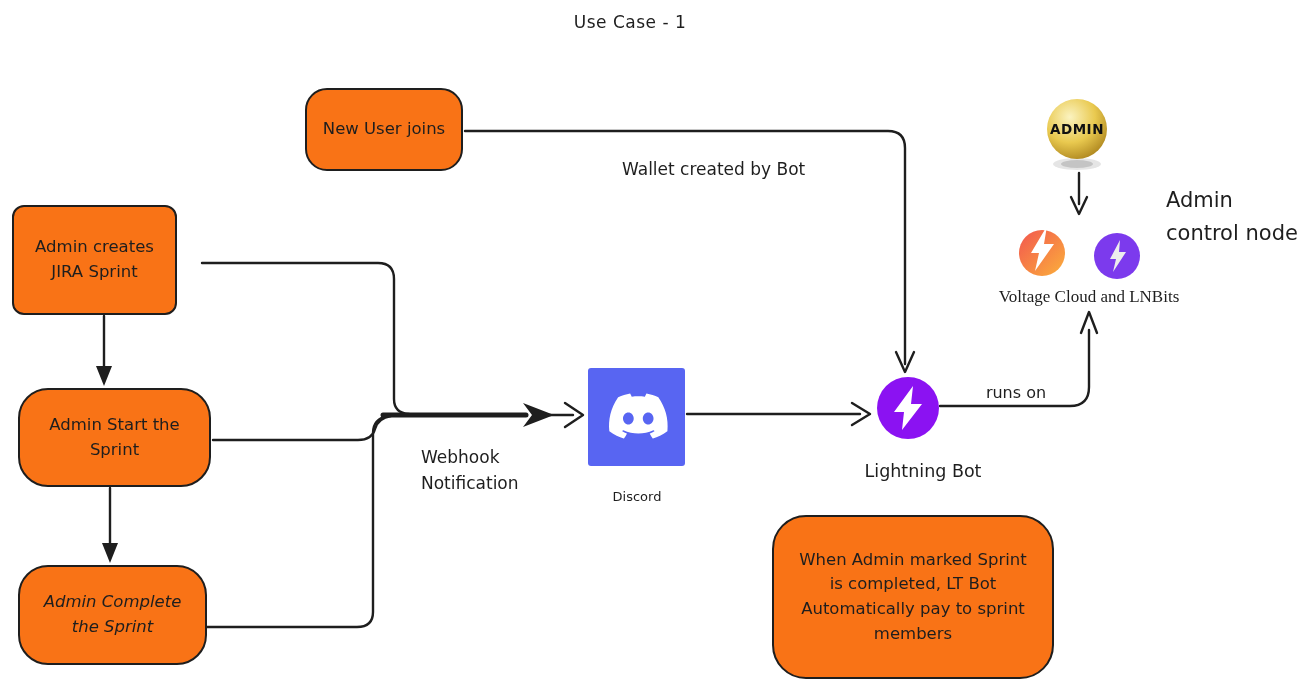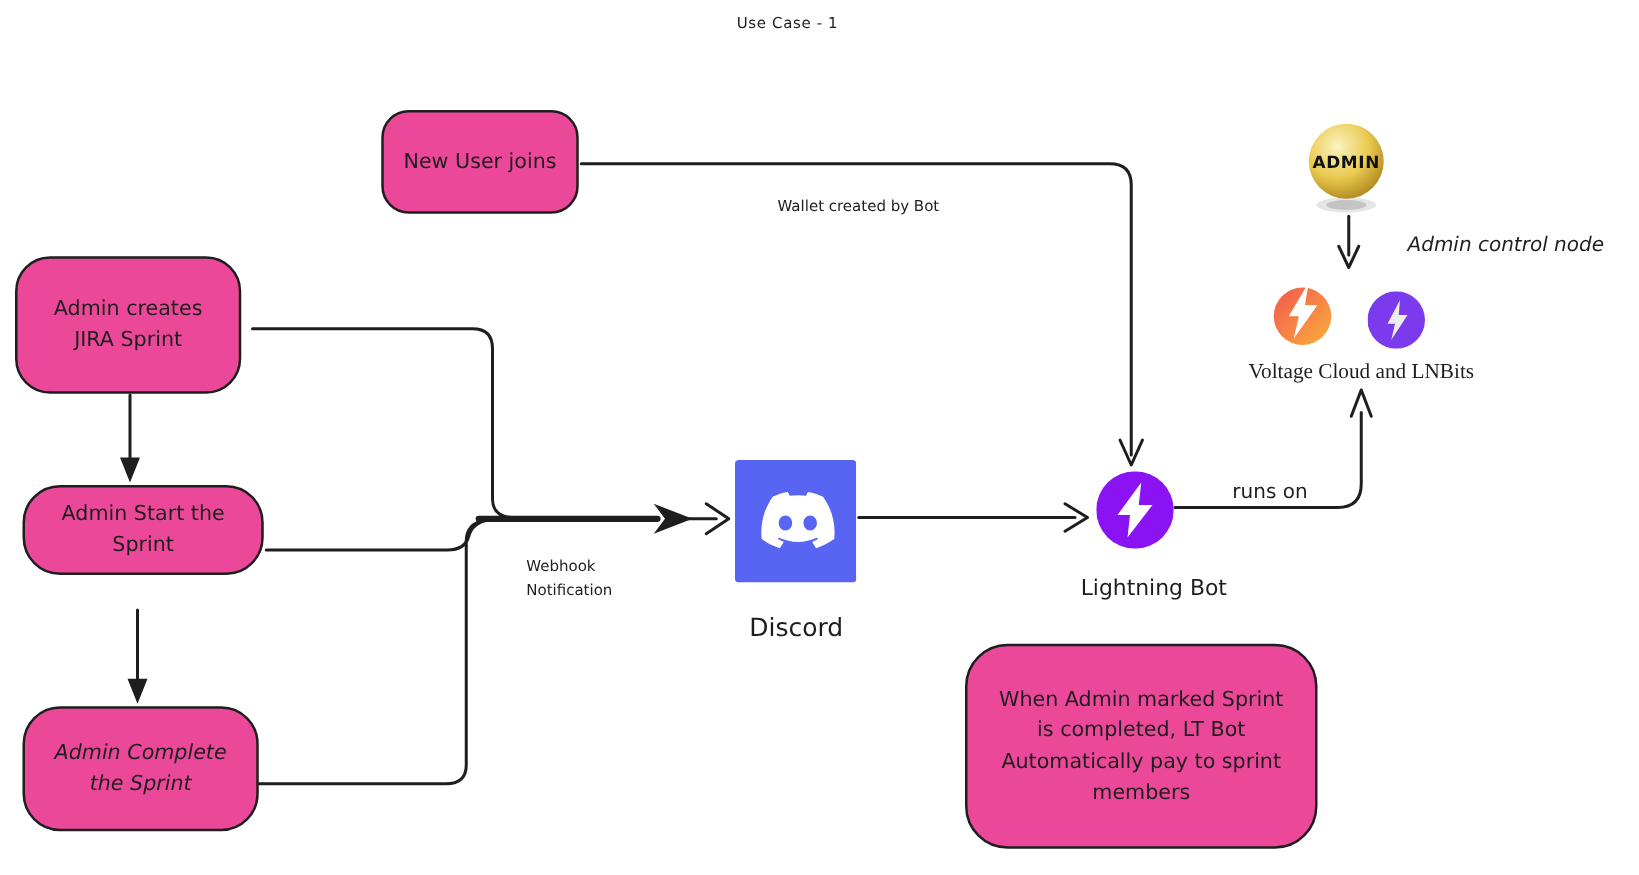--- a/index.html
+++ b/index.html
@@ -8,26 +8,26 @@
     font-family:"DejaVu Sans", sans-serif; color:var(--stroke,#1e1e1e);
     overflow:hidden;
   }
   svg.layer { position:absolute; left:0; top:0; width:1311px; height:700px; }
   .conn { stroke:var(--stroke,#1e1e1e); stroke-width:2.4; fill:none; stroke-linecap:round; stroke-linejoin:round; }
   .conn.thick { stroke-width:5; }
   .head-fill { fill:var(--stroke,#1e1e1e); stroke:none; }
   .head-open { stroke:var(--stroke,#1e1e1e); stroke-width:2.4; fill:none; stroke-linecap:round; stroke-linejoin:round; }
 
   .box {
-    position:absolute; border:2.6px solid var(--stroke,#1e1e1e); background:#ec4899;
+    position:absolute; border:2.6px solid var(--stroke,#1e1e1e); background:#f97316;
     display:flex; align-items:center; justify-content:center;
     text-align:center; white-space:pre-line; box-sizing:border-box;
     font-size:16.5px; line-height:1.5;
   }
-  .lbl { position:absolute; white-space:pre-line; font-size:12px; line-height:1.55; }
+  .lbl { position:absolute; white-space:pre-line; font-size:17px; line-height:1.55; }
   .lbl.center { transform:translateX(-50%); text-align:center; }
   .icon { position:absolute; }
 </style>
 </head>
 <body>
 
 <div class="canvas">
 
   <svg class="layer" viewBox="0 0 1311 700">
 
@@ -60,49 +60,49 @@
     <path class="conn" d="M 110 488 L 110 548"></path>
     <polygon class="head-fill" points="110,563 102,543 118,543"></polygon>
   </svg>
 
   <div class="lbl center" style="left:630px; top:9px; letter-spacing:0.5px;">Use Case - 1</div>
 
   <div class="box" style="left:305px; top:88px; width:158px; height:83px; border-radius:22px;">
     <span>New User joins</span>
   </div>
 
-  <div class="box" style="left:12px; top:205px; width:181px; height:110px; border-radius:28px;">
+  <div class="box" style="left:12px; top:205px; width:165px; height:110px; border-radius:12px;">
     <span>Admin creates
 JIRA Sprint</span>
   </div>
 
-  <div class="box" style="left:18px; top:388px; width:193px; height:72px; border-radius:30px;">
+  <div class="box" style="left:18px; top:388px; width:193px; height:99px; border-radius:30px;">
     <span>Admin Start the
 Sprint</span>
   </div>
 
   <div class="box" style="left:18px; top:565px; width:189px; height:100px; border-radius:30px;font-style:italic;">
     <span>Admin Complete
 the Sprint</span>
   </div>
 
   <div class="box" style="left:772px; top:515px; width:282px; height:164px; border-radius:34px; font-size:16.5px;">
     <span>When Admin marked Sprint
 is completed, LT Bot
 Automatically pay to sprint
 members</span>
   </div>
 
   <div class="lbl" style="left:622px; top:156px;">Wallet created by Bot</div>
   <div class="lbl" style="left:421px; top:444px;">Webhook
 Notification</div>
-  <div class="lbl center" style="left:637px; top:487px; font-size:20px;">Discord</div>
+  <div class="lbl center" style="left:637px; top:487px; font-size:13px;">Discord</div>
   <div class="lbl center" style="left:908px; top:458px; font-size:17.5px;margin-left:15px;">Lightning Bot</div>
   <div class="lbl center" style="left:1016px; top:381px; font-size:16px;">runs on</div>
-  <div class="lbl" style="left:1126px; top:184px; font-size:16px;font-style:italic;">Admin control node</div>
+  <div class="lbl" style="left:1166px; top:184px; font-size:21px;">Admin control node</div>
   <div class="lbl center" style="left:1089px; top:284px; font-size:17px;font-family:Liberation Serif, serif;">Voltage Cloud and LNBits</div>
 
   <svg class="icon" style="left:588px; top:368px;" width="97" height="98" viewBox="0 0 97 98">
     <rect x="0" y="0" width="97" height="98" rx="3" fill="#5865F2"></rect>
     <g transform="translate(17.5,25) scale(0.88)">
       <path d="M60.1045,4.8978 C55.7994,2.9478 51.2691,1.4935 46.6215,0.6719 C46.5367,0.6566 46.4519,0.695 46.4082,0.7717 C45.8355,1.7878 45.2014,3.1133 44.7572,4.1551 C39.7335,3.4128 34.7345,3.4128 29.8137,4.1551 C29.3693,3.0901 28.7123,1.7878 28.1372,0.7717 C28.0935,0.6975 28.0087,0.6591 27.9239,0.6719 C23.2788,1.4911 18.7485,2.9454 14.4409,4.8978 C14.4049,4.9131 14.3741,4.9386 14.3536,4.9711 C5.5659,18.0292 3.1587,30.7662 4.3396,43.3452 C4.3447,43.404 4.3781,43.4603 4.4241,43.496 C10.0158,47.5832 15.4321,50.0642 20.7473,51.7089 C20.8321,51.7344 20.922,51.7038 20.9761,51.634 C22.2335,49.9251 23.3544,48.1225 24.3157,46.2262 C24.3722,46.1152 24.318,45.9834 24.2024,45.9399 C22.4234,45.2686 20.7293,44.4497 19.0995,43.5193 C18.9711,43.4444 18.9608,43.2609 19.0789,43.1731 C19.4218,42.9174 19.7648,42.6514 20.0923,42.3829 C20.1514,42.334 20.2337,42.3237 20.303,42.3545 C31.3925,47.3911 43.3983,47.3911 54.3561,42.3545 C54.4255,42.3211 54.5078,42.3315 54.5694,42.3804 C54.897,42.6489 55.2399,42.9174 55.5854,43.1731 C55.7035,43.2609 55.6958,43.4444 55.5674,43.5193 C53.9376,44.4674 52.2435,45.2686 50.4619,45.9373 C50.3463,45.9808 50.2947,46.1152 50.3512,46.2262 C51.3329,48.1199 52.4538,49.9225 53.6883,51.6314 C53.7398,51.7038 53.8323,51.7344 53.9171,51.7089 C59.2581,50.0642 64.6744,47.5832 70.2661,43.496 C70.3147,43.4603 70.3455,43.4066 70.3506,43.3478 C71.7638,28.8057 67.9831,16.1733 60.1893,4.9737 C60.1713,4.9386 60.1405,4.9131 60.1045,4.8978 Z M25.9722,35.6912 C22.634,35.6912 19.8833,32.6267 19.8833,28.8631 C19.8833,25.0995 22.5807,22.035 25.9722,22.035 C29.3906,22.035 32.1147,25.1261 32.0612,28.8631 C32.0612,32.6267 29.3639,35.6912 25.9722,35.6912 Z M48.4853,35.6912 C45.1471,35.6912 42.3964,32.6267 42.3964,28.8631 C42.3964,25.0995 45.0938,22.035 48.4853,22.035 C51.9037,22.035 54.6278,25.1261 54.5743,28.8631 C54.5743,32.6267 51.9037,35.6912 48.4853,35.6912 Z" fill="#FFFFFF"></path>
     </g>
   </svg>
 
   <svg class="icon" style="left:877px; top:377px;" width="62" height="62" viewBox="0 0 62 62">

